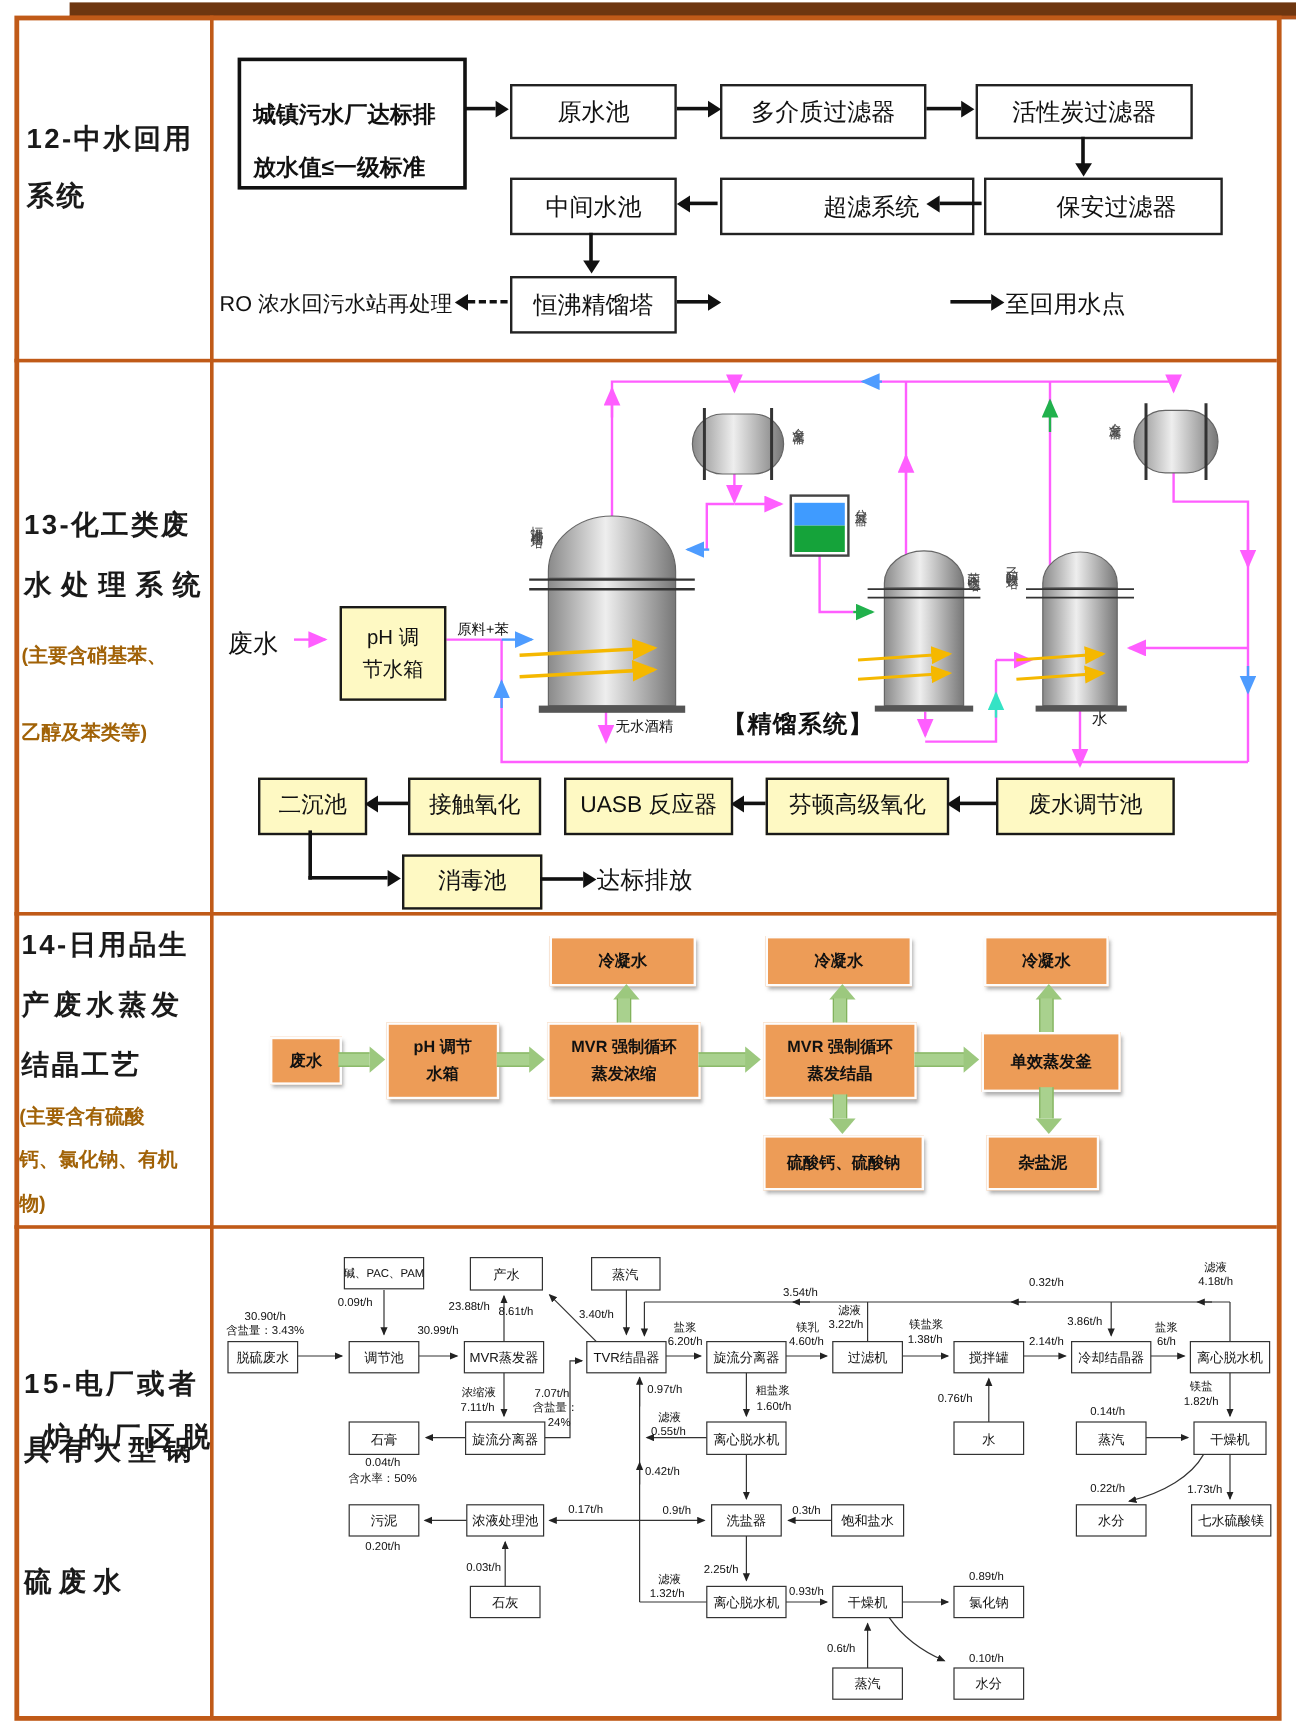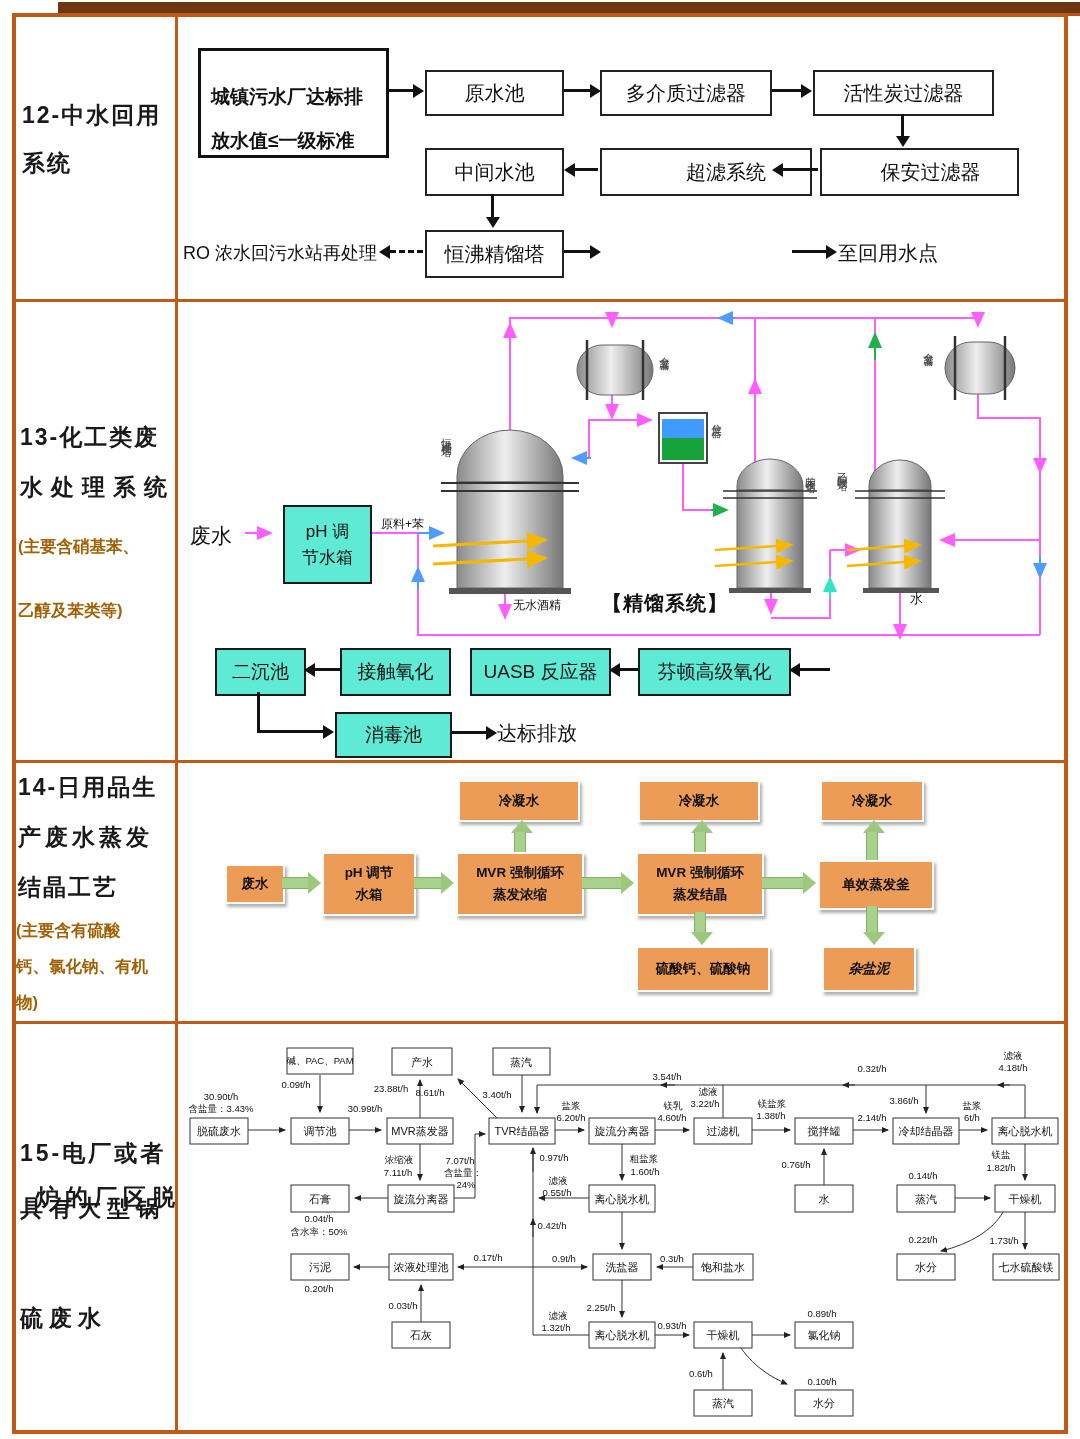--- a/index.html
+++ b/index.html
@@ -18,21 +18,21 @@
   .ptxt{position:absolute;font-size:19px;color:#111;white-space:nowrap;}
   
   .hb{position:absolute;height:3px;background:#111;}
   .vb{position:absolute;width:3px;background:#111;}
   .tr{position:absolute;width:0;height:0;border:7px solid transparent;}
   .tr.r{border-left:11px solid #111;border-right:0;}
   .tr.l{border-right:11px solid #111;border-left:0;}
   .tr.d{border-top:11px solid #111;border-bottom:0;}
   .dash{position:absolute;border-top:3px dashed #111;height:0;}
   
-  .ybox{position:absolute;background:#5eead4;border:2px solid #1a1a1a;display:flex;align-items:center;justify-content:center;font-size:19px;color:#111;text-align:center;white-space:pre-line;line-height:1.5;}
+  .ybox{position:absolute;background:#fef9c3;border:2px solid #1a1a1a;display:flex;align-items:center;justify-content:center;font-size:19px;color:#111;text-align:center;white-space:pre-line;line-height:1.5;}
   
   .obox{position:absolute;background:#ED9C57;border:2px solid #FDFDFD;box-shadow:2px 3px 3px rgba(110,110,110,.55);display:flex;align-items:center;justify-content:center;font-size:13.5px;font-weight:700;color:#111;text-align:center;white-space:pre-line;line-height:1.6;}
   
   .gbh{position:absolute;height:10px;background:#A9D18E;border-top:1px solid #82B25C;border-bottom:1px solid #82B25C;}
   .gbv{position:absolute;width:10px;background:#A9D18E;border-left:1px solid #82B25C;border-right:1px solid #82B25C;}
   .gt{position:absolute;width:0;height:0;border:11px solid transparent;}
   .gt.r{border-left:13px solid #9CC87E;border-right:0;}
   .gt.u{border-bottom:13px solid #9CC87E;border-top:0;}
   .gt.d{border-top:13px solid #9CC87E;border-bottom:0;}
   svg .fbox{fill:#fff;stroke:#333;stroke-width:1;}
@@ -208,20 +208,21 @@
   </svg>
 
   <div class="ybox" style="left:283px;top:505px;width:85px;height:75px;font-size:17px;">pH 调
 节水箱</div>
   <div class="ptxt" style="left:602px;top:590px;font-size:20px;font-weight:700;letter-spacing:1px;">【精馏系统】</div>
 
   <div class="ybox" style="left:215px;top:648px;width:87px;height:44px;">二沉池</div>
   <div class="ybox" style="left:340px;top:648px;width:107px;height:44px;">接触氧化</div>
   <div class="ybox" style="left:470px;top:648px;width:137px;height:44px;">UASB 反应器</div>
   <div class="ybox" style="left:638px;top:648px;width:149px;height:44px;">芬顿高级氧化</div>
+  <div class="ybox" style="left:830px;top:648px;width:145px;height:44px;">废水调节池</div>
   <div class="ybox" style="left:335px;top:712px;width:113px;height:42px;">消毒池</div>
   <div class="ptxt" style="left:497px;top:720px;font-size:20px;">达标排放</div>
 
   <div class="tr l" style="left:304px;top:663px;"></div>
     <div class="hb" style="left:315px;top:668px;width:25px;"></div>
   <div class="tr l" style="left:609px;top:663px;"></div>
     <div class="hb" style="left:620px;top:668px;width:18px;"></div>
   <div class="tr l" style="left:789px;top:663px;"></div>
     <div class="hb" style="left:800px;top:668px;width:30px;"></div>
   <div class="vb" style="left:257px;top:692px;height:41px;"></div>
@@ -242,21 +243,21 @@
 水箱</div>
   <div class="obox" style="left:456px;top:852px;width:124px;height:60px;">MVR 强制循环
 蒸发浓缩</div>
   <div class="obox" style="left:636px;top:852px;width:124px;height:60px;">MVR 强制循环
 蒸发结晶</div>
   <div class="obox" style="left:818px;top:860px;width:112px;height:46px;">单效蒸发釜</div>
   <div class="obox" style="left:458px;top:780px;width:118px;height:38px;">冷凝水</div>
   <div class="obox" style="left:638px;top:780px;width:118px;height:38px;">冷凝水</div>
   <div class="obox" style="left:820px;top:780px;width:100px;height:38px;">冷凝水</div>
   <div class="obox" style="left:636px;top:946px;width:130px;height:42px;">硫酸钙、硫酸钠</div>
-  <div class="obox" style="left:822px;top:946px;width:90px;height:42px;font-style:italic;">杂盐泥</div>
+  <div class="obox" style="left:822px;top:946px;width:90px;height:42px;">杂盐泥</div>
 
   <div class="gbh" style="left:282px;top:877px;width:26px;"></div>
     <div class="gt r" style="left:308px;top:872px;"></div>
   <div class="gbh" style="left:414px;top:877px;width:28px;"></div>
     <div class="gt r" style="left:441px;top:872px;"></div>
   <div class="gbh" style="left:582px;top:877px;width:40px;"></div>
     <div class="gt r" style="left:621px;top:872px;"></div>
   <div class="gbh" style="left:762px;top:877px;width:42px;"></div>
     <div class="gt r" style="left:803px;top:872px;"></div>
   <div class="gt u" style="left:511px;top:820px;"></div>

